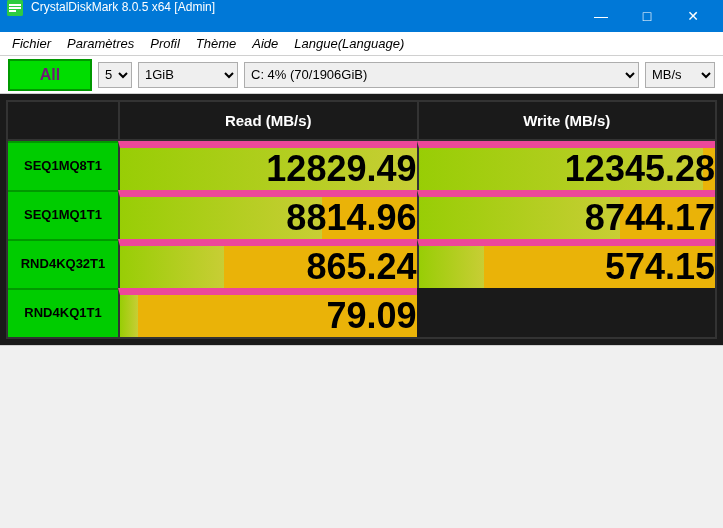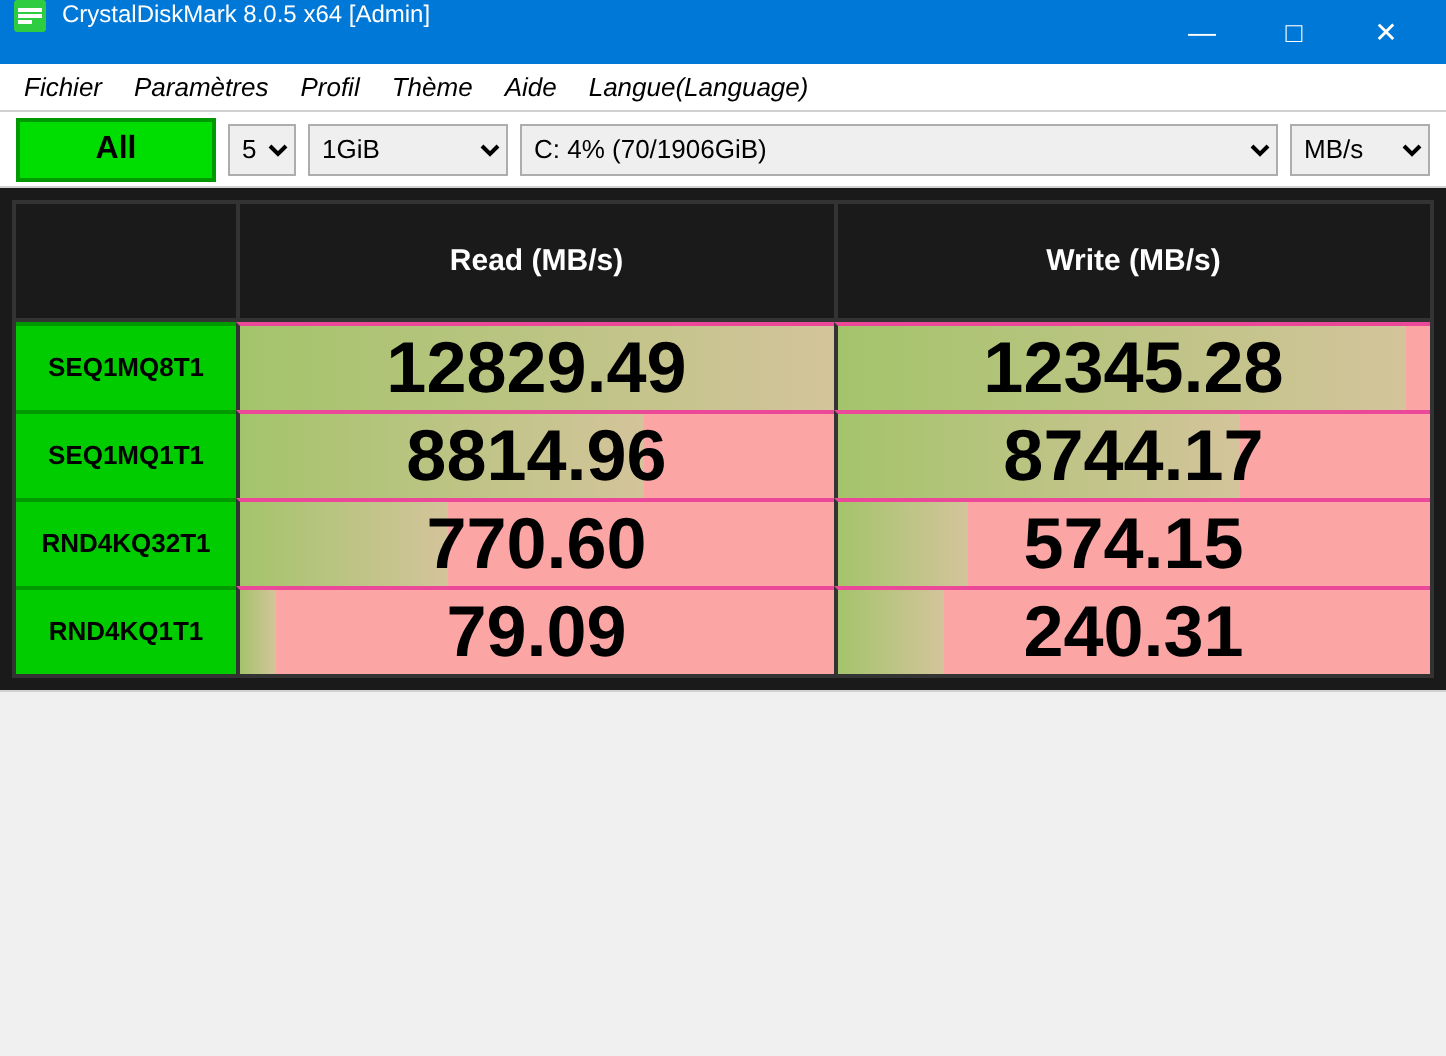--- a/index.html
+++ b/index.html
@@ -82,25 +82,25 @@
       background: #ffffff;
       height: 38px;
       display: flex;
       align-items: center;
       padding: 4px 8px;
       gap: 6px;
       border-bottom: 1px solid #d0d0d0;
     }
     .btn-all {
       background: #00dd00;
-      color: #000000;
+      color: #701a75;
       font-weight: bold;
       font-size: 16px;
       border: 2px solid #009900;
-      width: 100px;
+      width: 84px;
       height: 32px;
       cursor: pointer;
       display: flex;
       align-items: center;
       justify-content: center;
     }
 
     
     .main-content {
       background: #1a1a1a;
@@ -117,21 +117,21 @@
     
     .grid-header-empty {
       background: #1a1a1a;
     }
     .grid-header {
       background: #1a1a1a;
       color: white;
       text-align: center;
       font-weight: bold;
       font-size: 15px;
-      padding: 20px 4px;
+      padding: 10px 4px;
       border-left: 2px solid #333;
       border-bottom: 2px solid #333;
     }
 
     
     .grid-label {
       background: #00cc00;
       color: #000;
       font-weight: bold;
       font-size: 13px;
@@ -139,26 +139,26 @@
       padding: 8px 20px;
       border-top: 2px solid #009900;
       display: flex;
       flex-direction: row;
       align-items: center;
       justify-content: center;
       line-height: 1.4;
     }
     .grid-value-cell {
       border-left: 2px solid #333;
-      border-top: 2px solid #ec4899;
+      border-top: 7px solid #ec4899;
       position: relative;
       display: flex;
       align-items: center;
-      justify-content: center;
-      background: #fca5a5;
+      justify-content: flex-end;
+      background: #eab308;
       overflow: hidden;
     }
     .grid-value-cell .bar {
       position: absolute;
       bottom: 0;
       left: 0;
       height: 100%;
       background: linear-gradient(to right, #00ff00, #88ff88);
       opacity: 0.35;
     }
@@ -268,36 +268,32 @@
       <div class="bar" style="width: 68%;"></div>
       <span class="value-text">8744.17</span>
     </div>
 
     <div class="grid-label">
       <span>RND4K</span>
       <span>Q32T1</span>
     </div>
     <div class="grid-value-cell">
       <div class="bar" style="width: 35%;"></div>
-      <span class="value-text">770.60</span>
+      <span class="value-text">865.24</span>
     </div>
     <div class="grid-value-cell">
       <div class="bar" style="width: 22%;"></div>
       <span class="value-text">574.15</span>
     </div>
 
     <div class="grid-label">
       <span>RND4K</span>
       <span>Q1T1</span>
     </div>
     <div class="grid-value-cell">
       <div class="bar" style="width: 6%;"></div>
       <span class="value-text">79.09</span>
     </div>
-    <div class="grid-value-cell">
-      <div class="bar" style="width: 18%;"></div>
-      <span class="value-text">240.31</span>
-    </div>
 
   </div>
 </div>
 
 <div class="footer"></div>
 
 </body></html>

